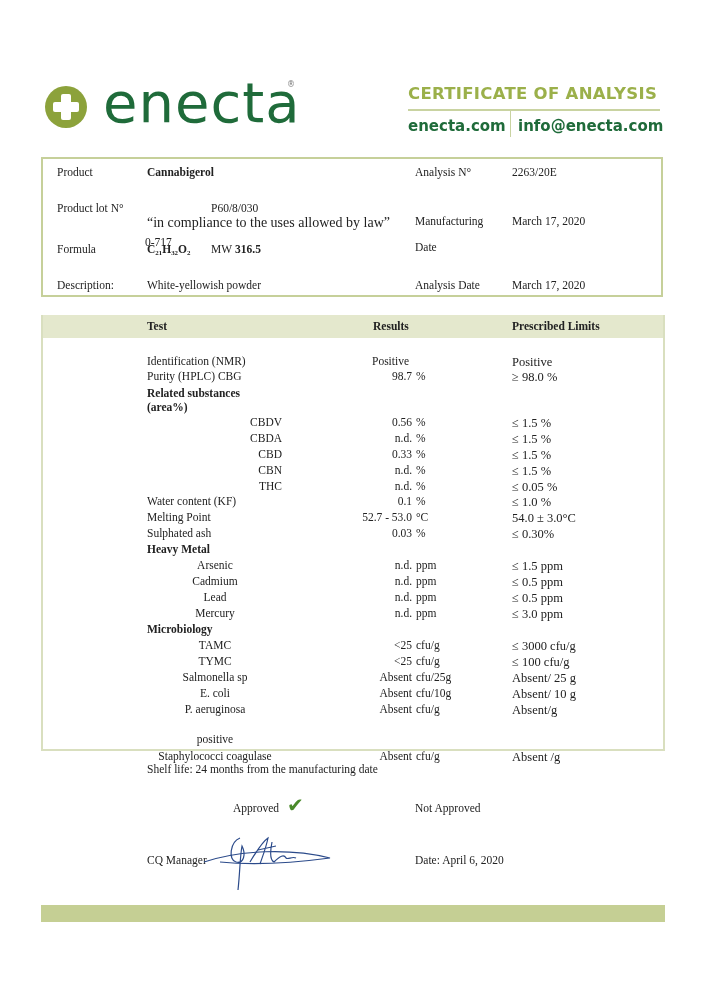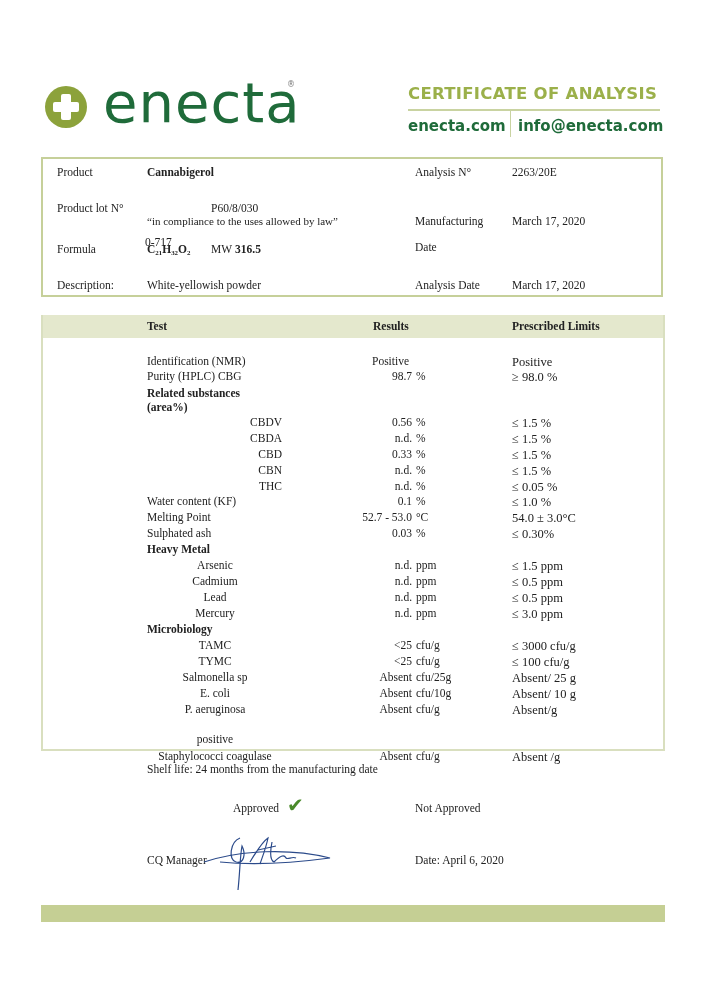--- a/index.html
+++ b/index.html
@@ -50,21 +50,21 @@
 <div class="abs coa-vrule"></div>
 <div class="abs coa-site">enecta.com</div>
 <div class="abs coa-mail">info@enecta.com</div>
 
 <div class="abs info-box"></div>
 <div class="abs lbl" style="left:57px;top:166px;">Product</div>
 <div class="abs lbl bold" style="left:147px;top:166px;">Cannabigerol</div>
 <div class="abs lbl" style="left:57px;top:202px;">Product lot N°</div>
 <div class="abs lbl" style="left:145px;top:202px;margin-top:34px;">0-717</div>
 <div class="abs lbl" style="left:211px;top:202px;">P60/8/030</div>
-<div class="abs" style="left:147px;top:215px;font-size:11px;">“in compliance to the uses allowed by law”</div>
+<div class="abs" style="left:147px;top:215px;font-size:14px;">“in compliance to the uses allowed by law”</div>
 <div class="abs lbl" style="left:57px;top:243px;">Formula</div>
 <div class="abs lbl bold" style="left:147px;top:243px;">C₂₁H₃₂O₂</div>
 <div class="abs lbl" style="left:211px;top:243px;">MW</div>
 <div class="abs lbl bold" style="left:235px;top:243px;">316.5</div>
 <div class="abs lbl" style="left:57px;top:279px;">Description:</div>
 <div class="abs lbl" style="left:147px;top:279px;">White-yellowish powder</div>
 
 <div class="abs lbl" style="left:415px;top:166px;">Analysis N°</div>
 <div class="abs lbl" style="left:512px;top:166px;">2263/20E</div>
 <div class="abs lbl" style="left:415px;top:215px;">Manufacturing</div>

